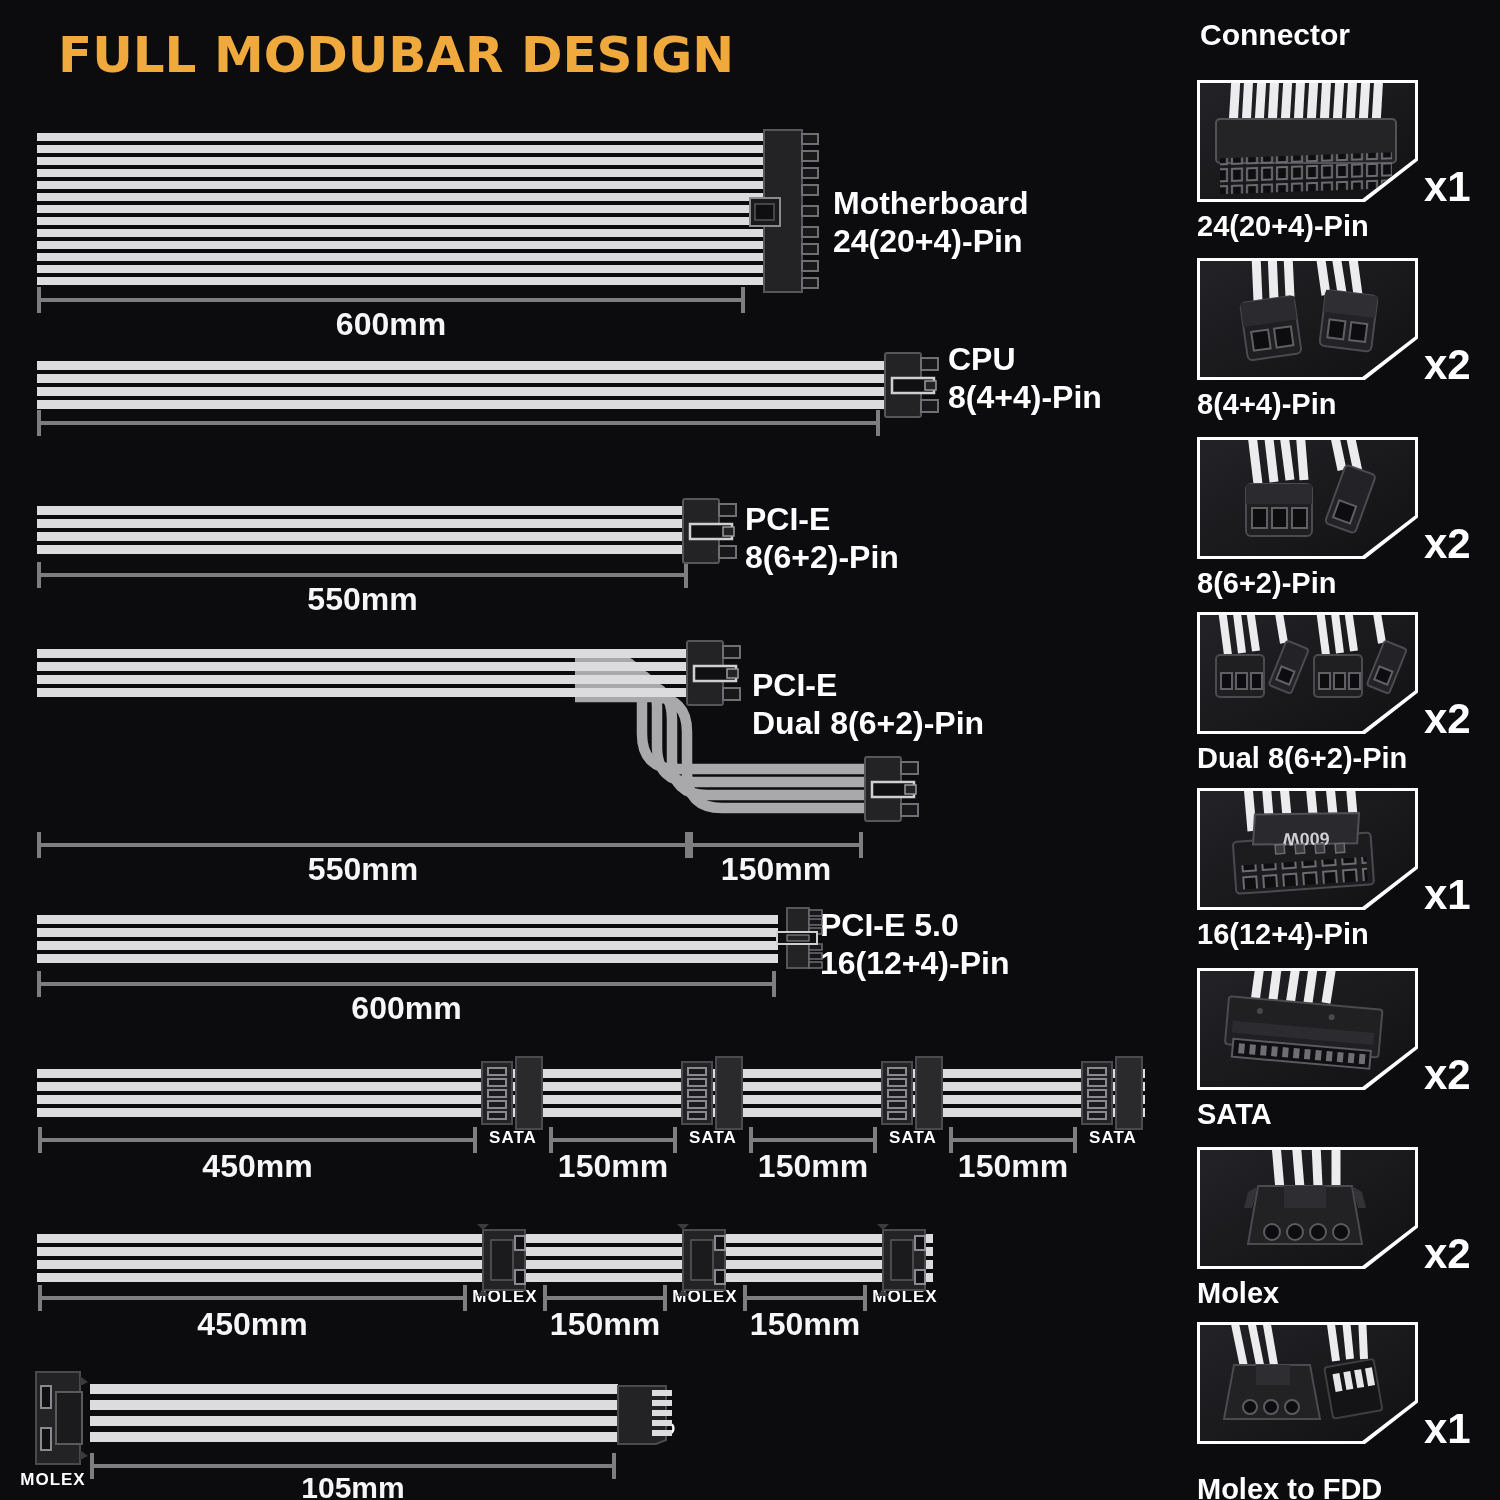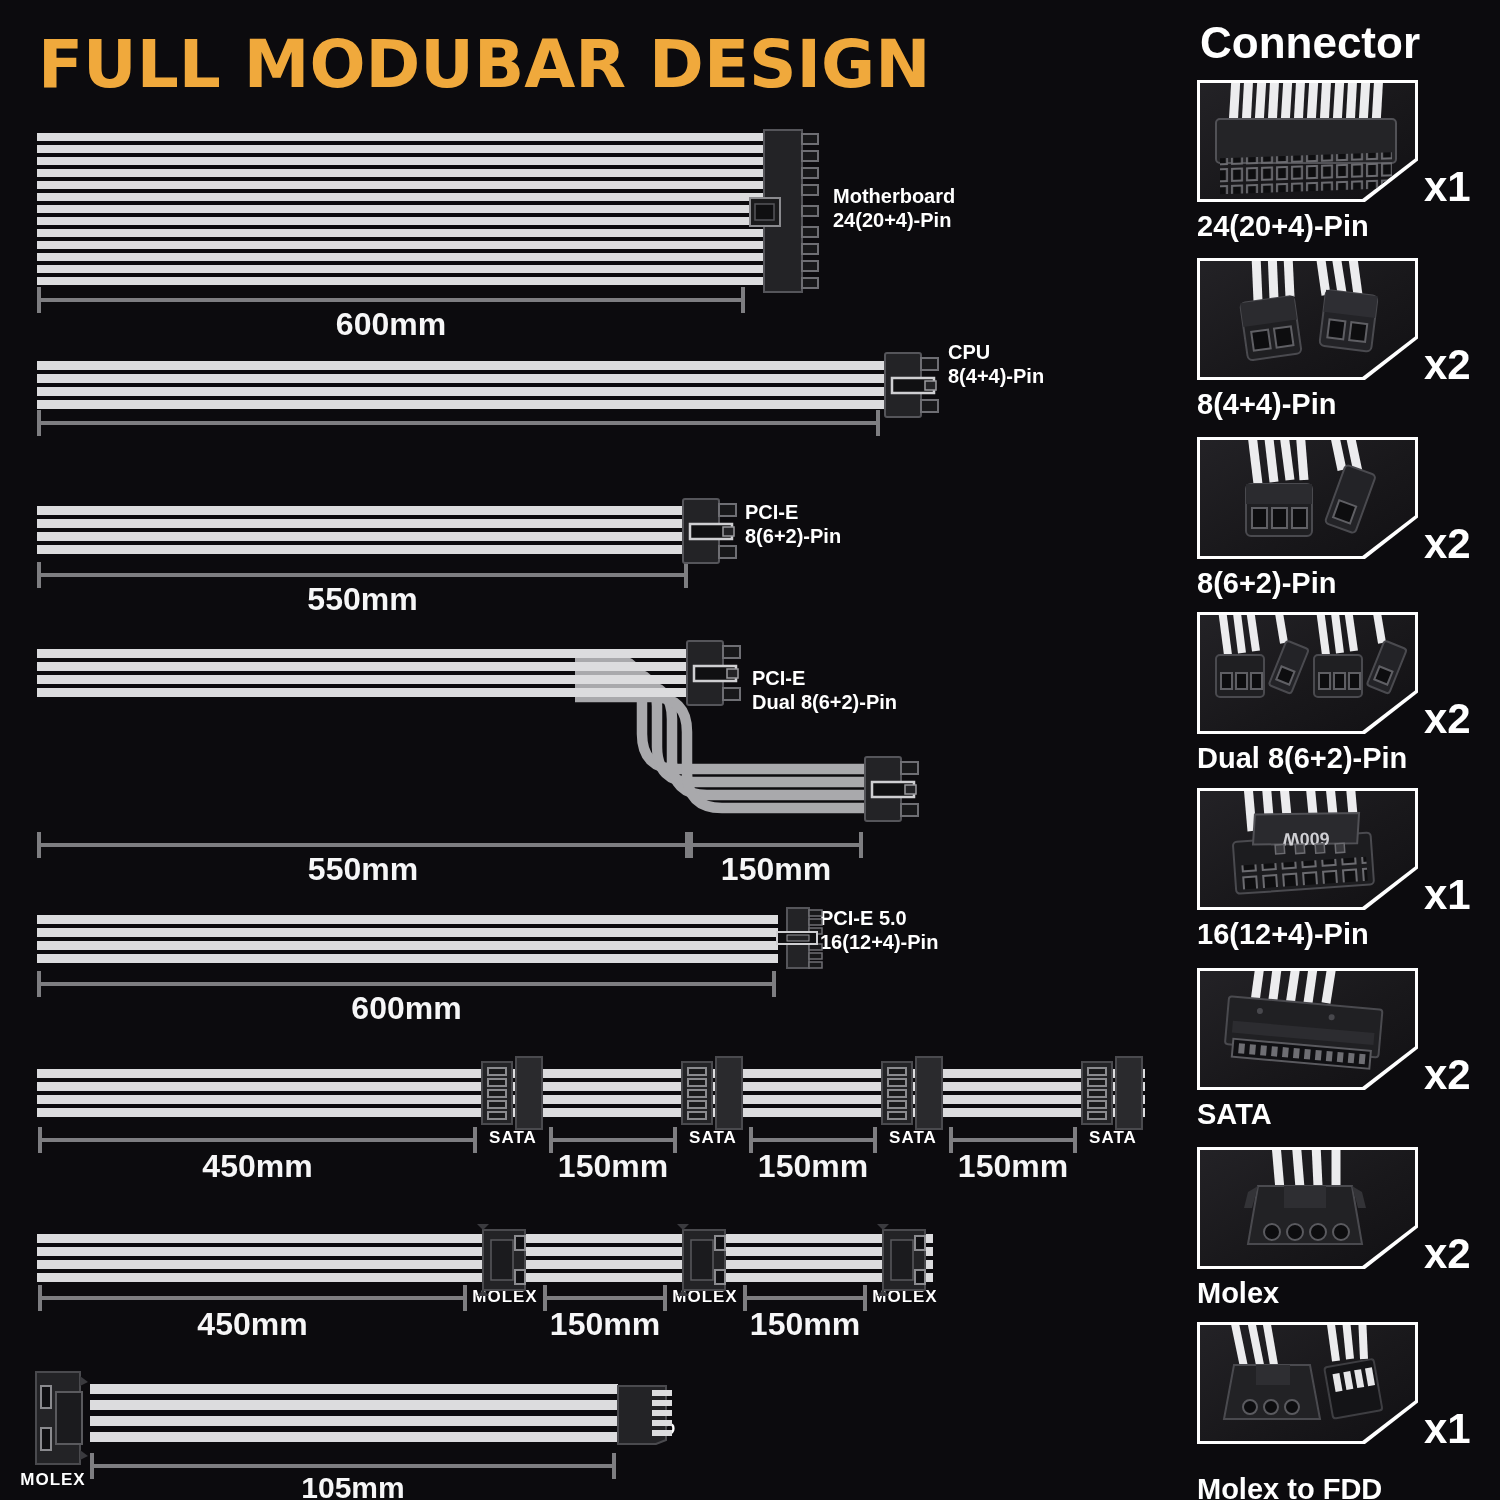--- a/index.html
+++ b/index.html
@@ -1,35 +1,35 @@
 <!DOCTYPE html>
 <html><head>
 <meta charset="utf-8">
 <style>
   html,body{margin:0;padding:0;background:#0C0B0E;}
   #canvas{position:relative;width:1500px;height:1500px;background:#0C0B0E;overflow:hidden;
           font-family:"Liberation Sans",sans-serif;color:#fff;}
   .abs{position:absolute;}
   
-  .title{font-family:"DejaVu Sans",sans-serif;font-weight:bold;font-size:66px;letter-spacing:0px;color:#F0A93C;white-space:nowrap;}
+  .title{font-family:"DejaVu Sans",sans-serif;font-weight:bold;font-size:50px;letter-spacing:0px;color:#F0A93C;white-space:nowrap;margin-left:20px;}
   
   .cable4{background:repeating-linear-gradient(180deg,#DCDCDE 0 9px,rgba(0,0,0,0) 9px 13px);height:48px;z-index:2;}
   .ribbon{background:repeating-linear-gradient(180deg,#DCDCDE 0 8px,rgba(0,0,0,0) 8px 12px);height:152px;z-index:2;}
   .cable-fdd{background:repeating-linear-gradient(180deg,#DCDCDE 0 10px,rgba(0,0,0,0) 10px 16px);height:58px;z-index:2;}
   
   .measure{height:4px;background:#7E7E81;z-index:1;}
   .measure::before,.measure::after{content:"";position:absolute;top:-11px;width:4px;height:26px;background:#7E7E81;}
   .measure::before{left:0;}
   .measure::after{right:0;}
   .mnum{font-size:32px;font-weight:bold;color:#F6F6F7;text-align:center;line-height:1.05;}
-  .clabel{font-size:20px;font-weight:bold;line-height:1.2;color:#FFFFFF;white-space:nowrap;}
+  .clabel{font-size:32px;font-weight:bold;line-height:1.2;color:#FFFFFF;white-space:nowrap;}
   .slabel{font-size:17px;font-weight:bold;letter-spacing:1px;color:#FFFFFF;text-align:center;}
   .plug{z-index:3;line-height:0;}
   
-  .panel-heading{font-size:44px;font-weight:bold;color:#fff;white-space:nowrap;}
+  .panel-heading{font-size:30px;font-weight:bold;color:#fff;white-space:nowrap;}
   .tile{width:221px;height:122px;}
   .tile .frame{position:absolute;inset:0;background:#fff;
     clip-path:polygon(0 0,100% 0,100% 66%,76% 100%,0 100%);}
   .tile .ph{position:absolute;inset:3px;background:linear-gradient(150deg,#232226 0%,#19181b 55%,#121114 100%);
     clip-path:polygon(0 0,100% 0,100% 65%,75.5% 100%,0 100%);line-height:0;}
   .tile .qty{position:absolute;left:227px;bottom:-6px;font-size:42px;font-weight:bold;color:#fff;line-height:1;}
   .tile-label{font-size:29px;font-weight:bold;color:#fff;white-space:nowrap;}
 </style>
 </head>
 <body>

